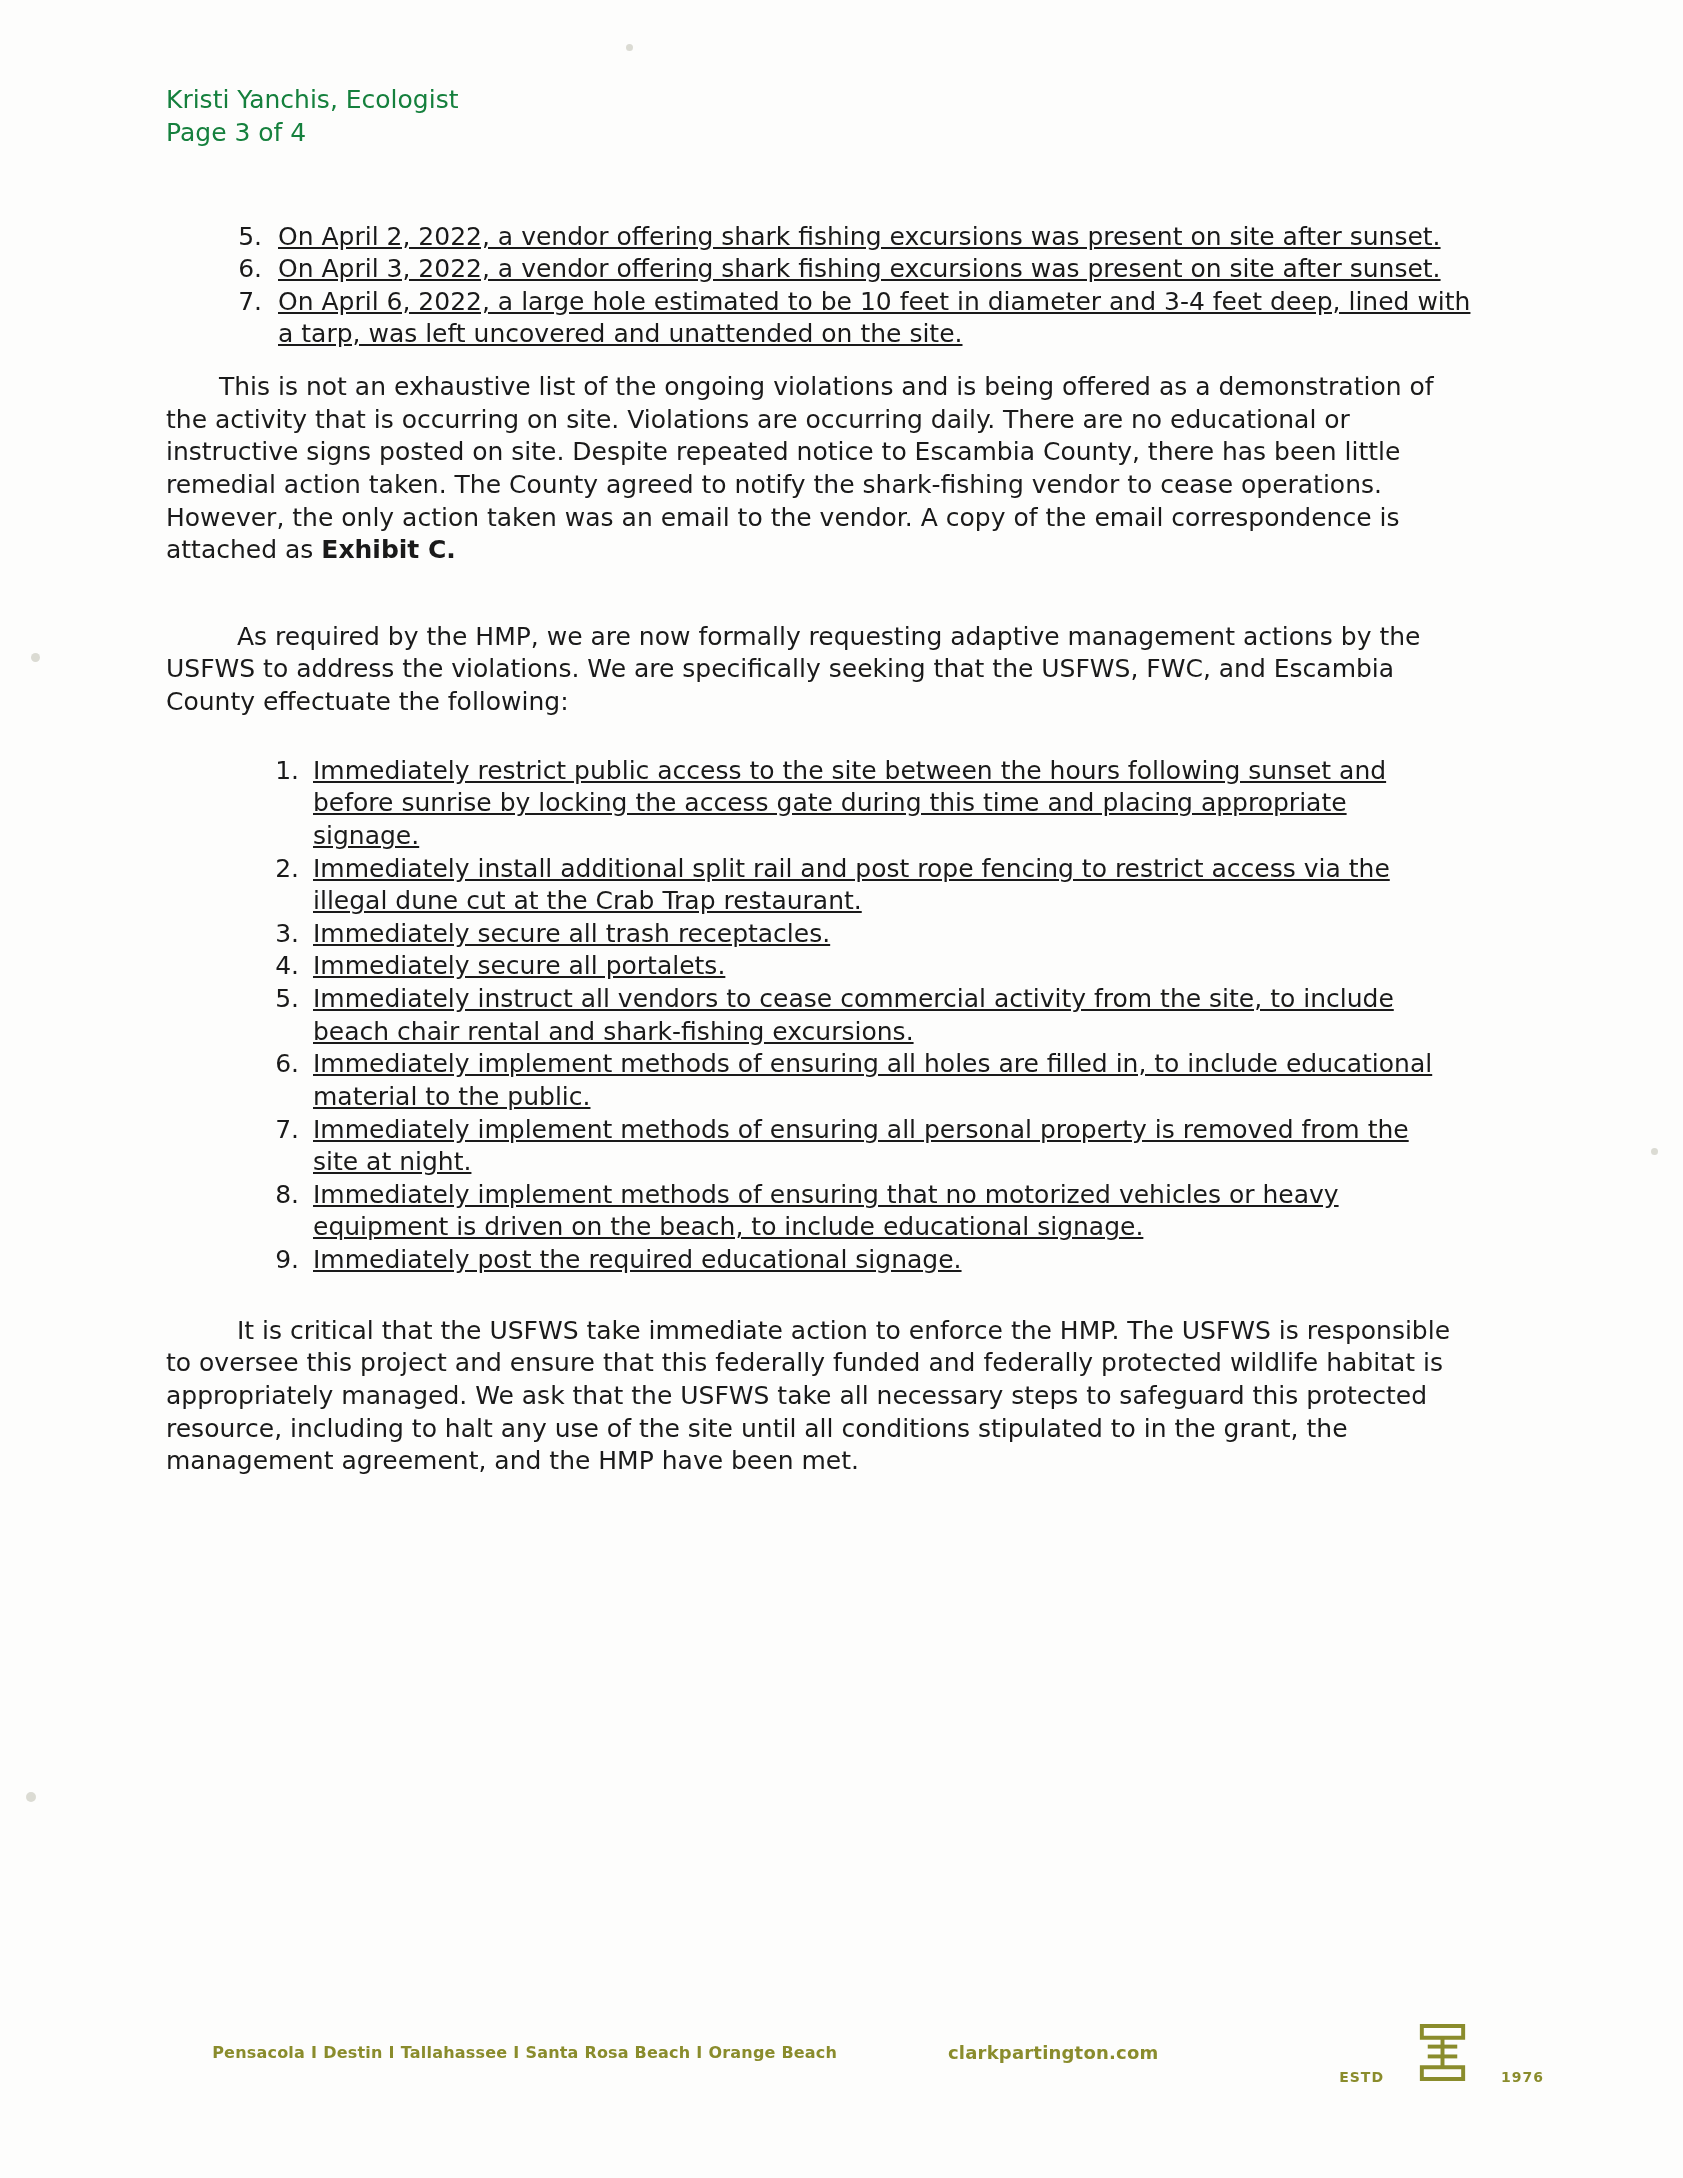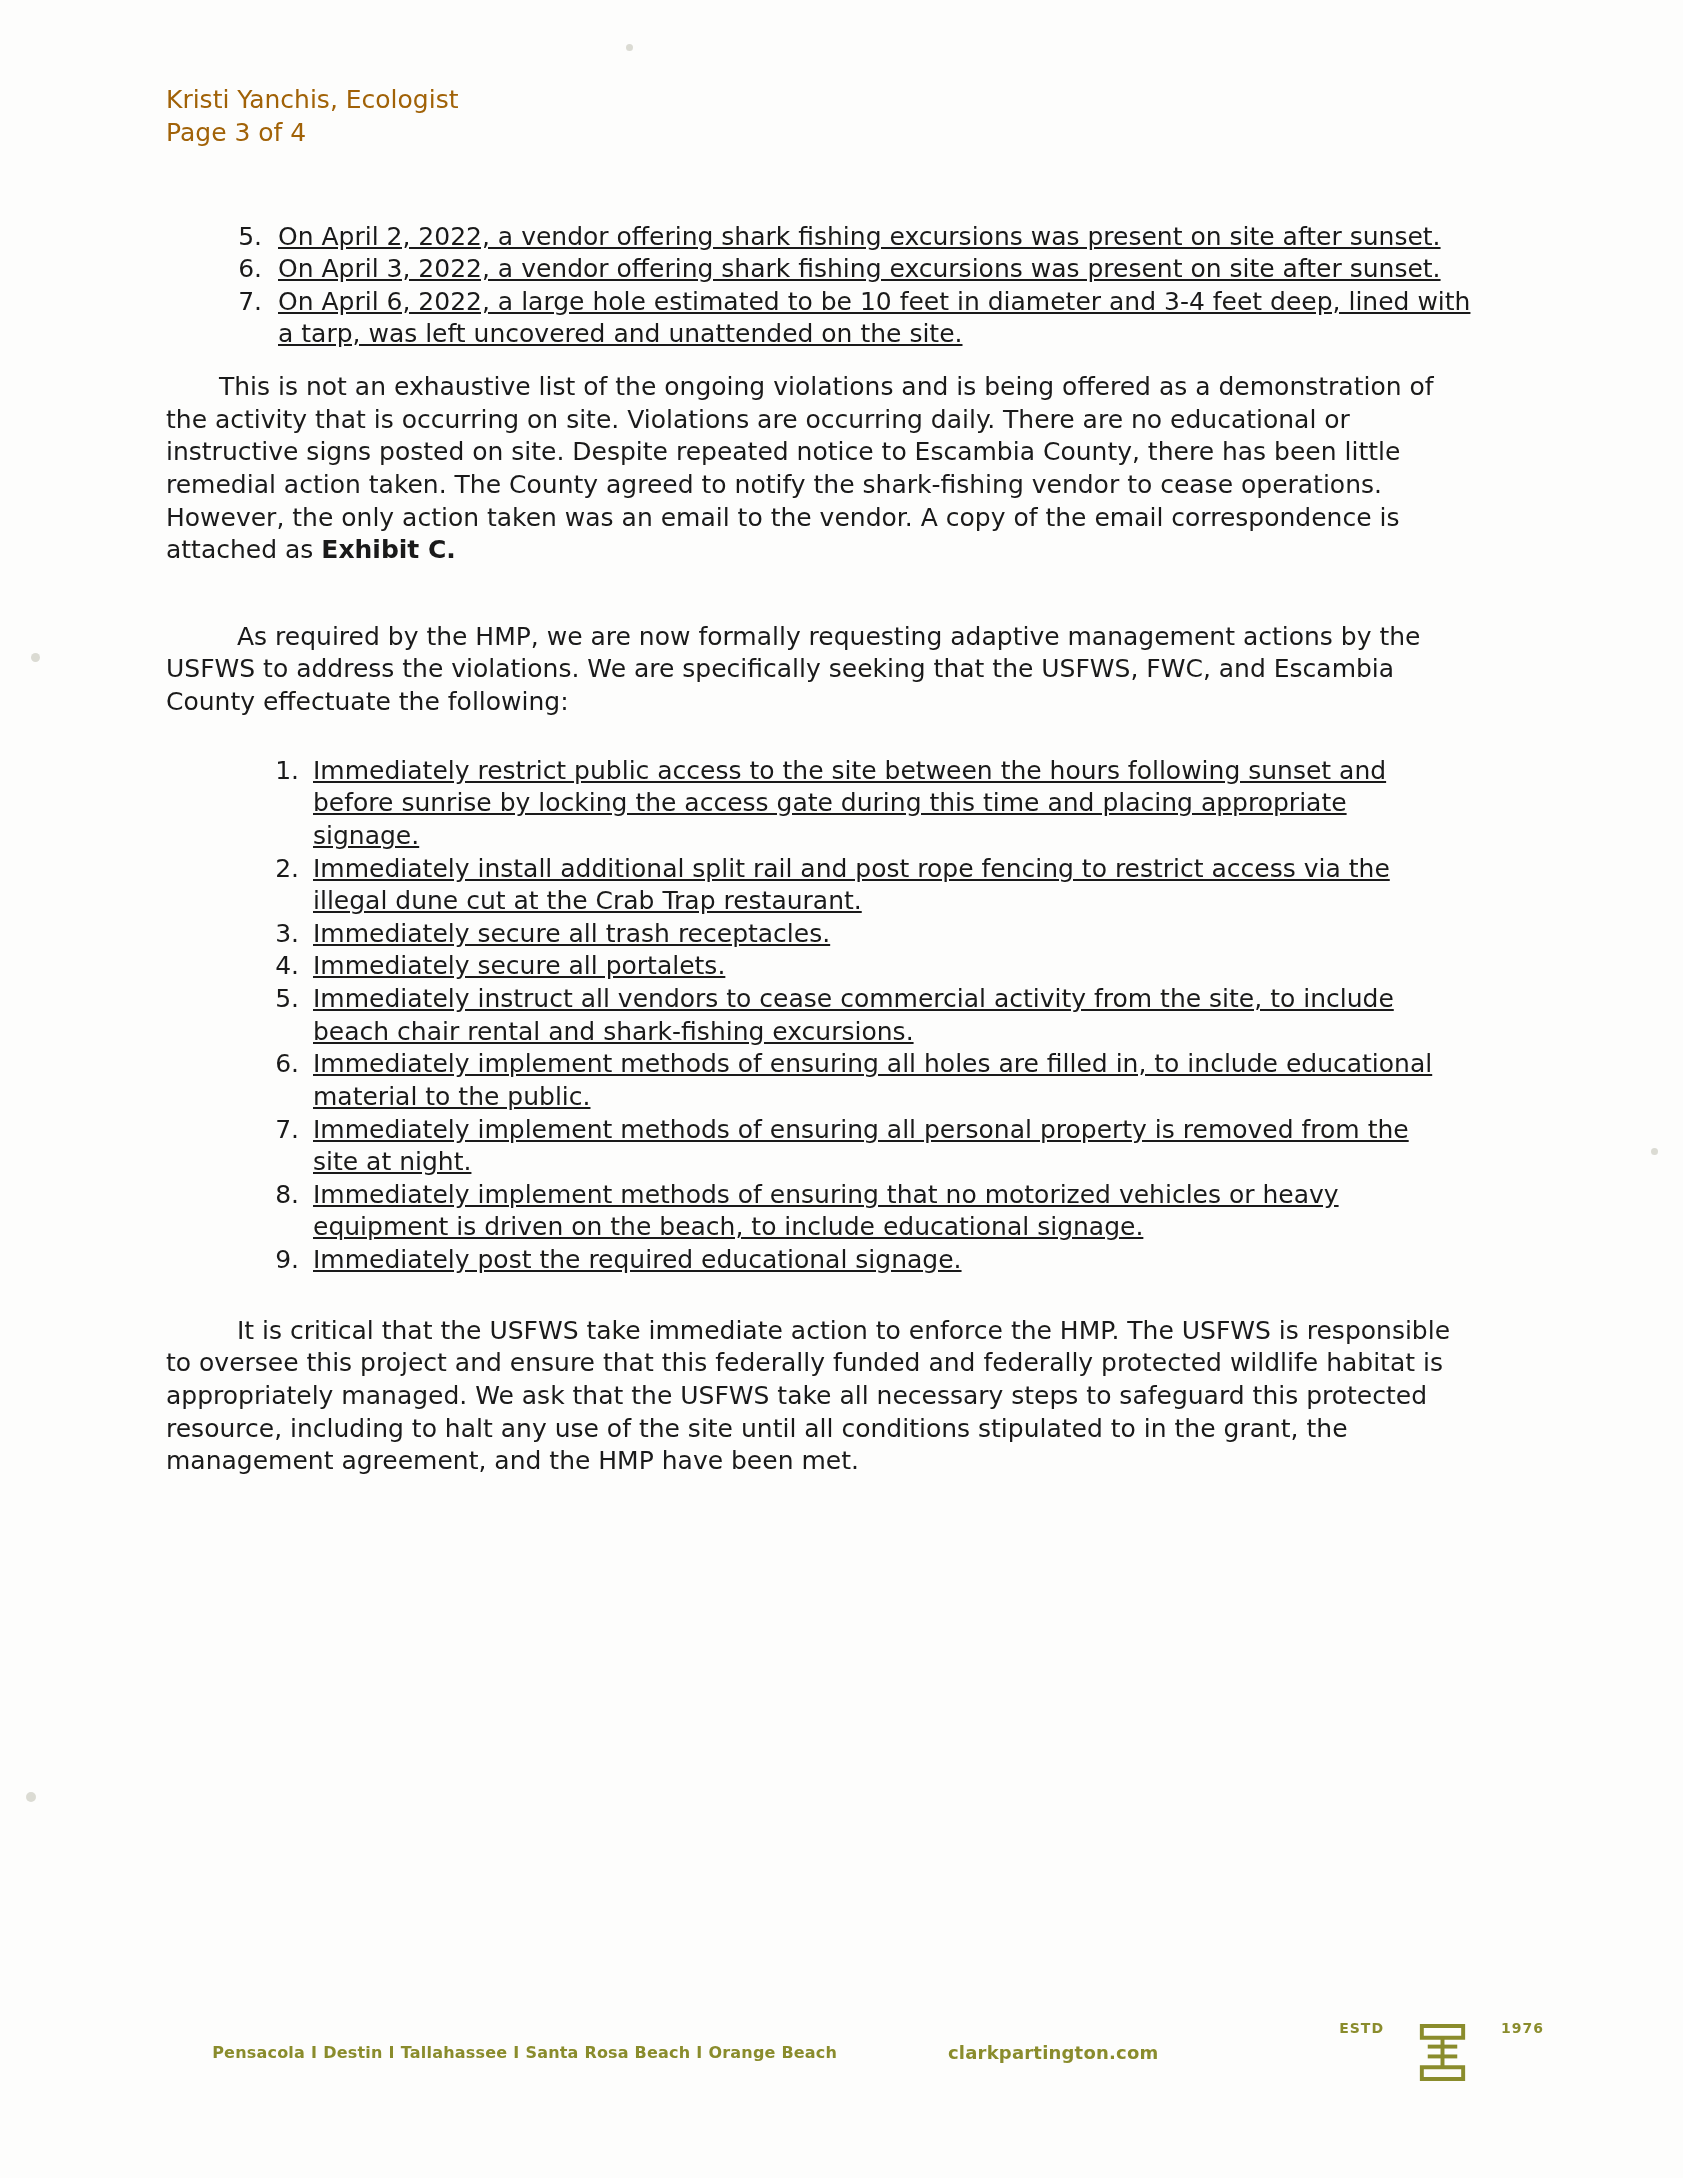--- a/index.html
+++ b/index.html
@@ -24,21 +24,21 @@
   }
   .content {
     position: absolute;
     left: 166px;
     top: 83px;
     width: 1307px;
   }
   .letterhead-block {
     font-size: 25px;
     line-height: 1.33;
-    color: #a16207;
+    color: #15803d;
   }
   .letterhead-block div {
     white-space: pre;
   }
 
   .list-ol {
     margin: 0;
     padding: 0;
     list-style: none;
   }
@@ -135,21 +135,21 @@
     left: 782px;
     font-size: 18px;
     font-weight: bold;
     color: #8a8c2c;
     letter-spacing: 0.2px;
   }
   .logo-wrap {
     position: absolute;
     right: 0;
     display: flex;
-    align-items: flex-start;
+    align-items: flex-end;
     gap: 28px;
   }
   .estd, .year {
     font-size: 14px;
     font-weight: bold;
     color: #8a8c2c;
     letter-spacing: 1px;
   }
   .mark {
     width: 61px;

